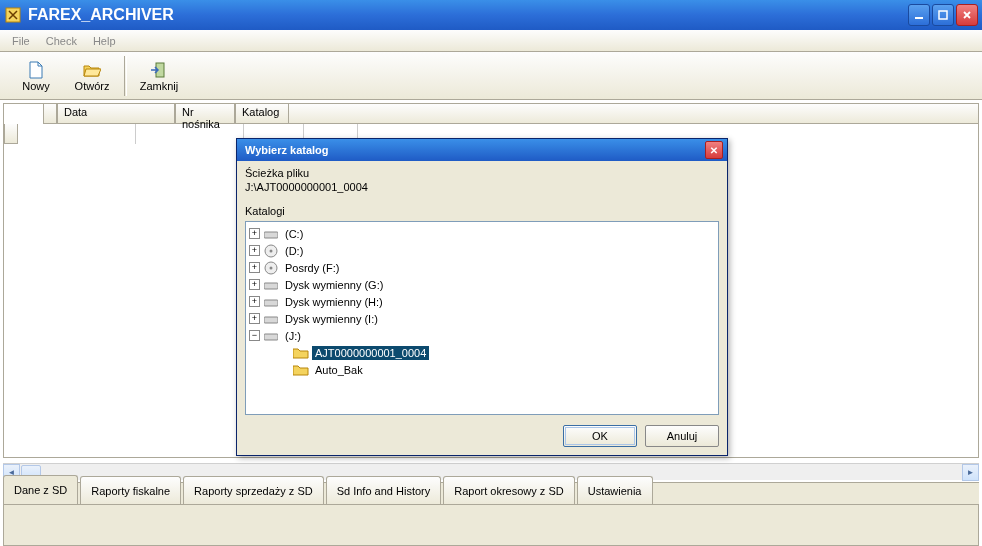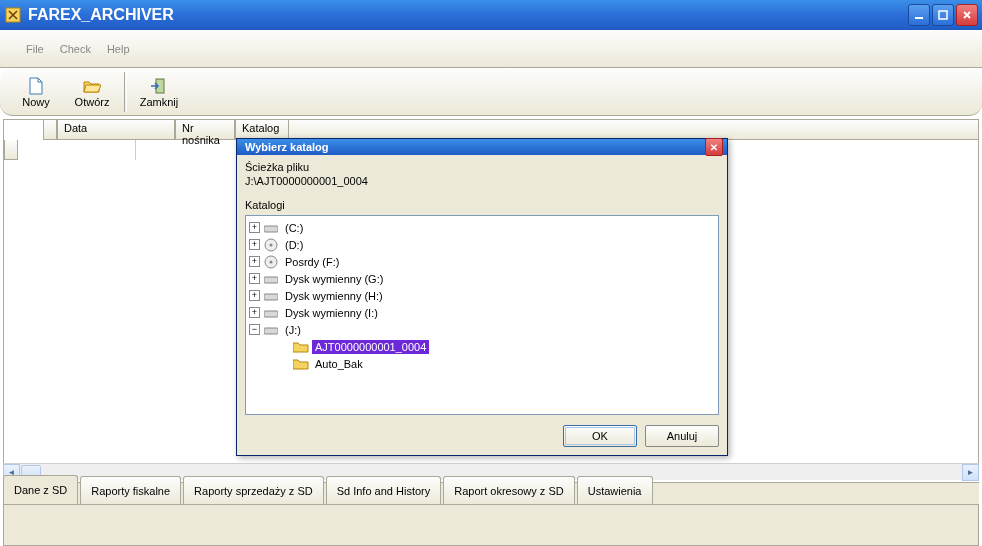--- a/index.html
+++ b/index.html
@@ -7,25 +7,25 @@
 
 
 .titlebar { height: 30px; background: linear-gradient(to bottom, #3a8fe8 0%, #2c6ed8 50%, #1f5bc5 100%); display: flex; align-items: center; padding: 0 4px; color: #fff; }
 .titlebar .app-icon { width: 18px; height: 18px; margin-right: 6px; display:flex; align-items:center; justify-content:center;}
 .titlebar .title { font-weight: bold; flex: 1; font-size: 16px; }
 .titlebar .winbtns { display: flex; gap: 2px; }
 .winbtn { width: 22px; height: 22px; background: linear-gradient(to bottom,#5aa0ef,#2c6ed8); border: 1px solid #1a4a9e; border-radius: 3px; display:flex; align-items:center; justify-content:center; color:#fff; }
 .winbtn.close { background: linear-gradient(to bottom,#f08080,#d63c3c); border-color:#a82020;}
 
 
-.menubar { height: 38px; background: linear-gradient(to bottom,#fdfdfd,#ece9d8); border-bottom: 1px solid #aca899; display:flex; align-items:center; padding: 0 18px; gap: 0; }
+.menubar { height: 22px; background: linear-gradient(to bottom,#fdfdfd,#ece9d8); border-bottom: 1px solid #aca899; display:flex; align-items:center; padding: 0 4px; gap: 0; }
 .menubar span { color: #888; padding: 2px 8px; }
 
 
-.toolbar { height: 48px; background: linear-gradient(to bottom,#fdfdfd,#ece9d8); border-bottom:1px solid #aca899; display:flex; align-items:center; padding: 2px 8px; border-radius: 13px; }
+.toolbar { height: 48px; background: linear-gradient(to bottom,#fdfdfd,#ece9d8); border-bottom:1px solid #aca899; display:flex; align-items:center; padding: 2px 8px; }
 .toolbtn { display:flex; flex-direction:column; align-items:center; justify-content:center; width: 56px; height: 42px; border:1px solid transparent; }
 .toolbtn .ticon { width:20px; height:20px; display:flex; align-items:center; justify-content:center; }
 .toolsep { width:3px; height:40px; border-left:1px solid #aca899; border-right:1px solid #fff; margin: 0 4px; }
 
 
 .tablewrap { border:1px solid #aca899; margin: 3px 3px 0 3px; height: 355px; background:#fff; position:relative; overflow:hidden;}
 .theadrow { display:flex; height:20px; background:linear-gradient(to bottom,#fdfdfd,#ece9d8);margin-left:39px;}
 .thcell { border:1px solid #aca899; border-top:none; padding: 2px 6px; background:linear-gradient(to bottom,#fdfdfd,#ece9d8); }
 .tblank { flex:1; border-bottom:1px solid #aca899;}
 
@@ -37,32 +37,32 @@
 
 
 .bottomtabs { position:absolute; left:3px; right:3px; bottom: 42px; height:22px; display:flex; align-items:flex-end; background:#ece9d8; border-top:1px solid #aca899;}
 .bottomtabs .tab { border:1px solid #aca899; border-bottom:none; background:linear-gradient(to bottom,#fdfdfd,#ece9d8); padding:8px 10px; margin-right:2px; border-radius:3px 3px 0 0; position:relative; top:1px;}
 .bottomtabs .tab.active { background:#ece9d8; border-bottom:1px solid #ece9d8;}
 
 .bottompanel { position:absolute; left:3px; right:3px; bottom:0; height:42px; background:#ece9d8; border:1px solid #aca899;}
 
 
 .modal { position:absolute; left:236px; top:138px; width:492px; height:318px; background:#ece9d8; border:1px solid #0a246a; box-shadow: 2px 2px 6px rgba(0,0,0,0.3); display:flex; flex-direction:column;}
-.modal .mtitle { height:16px; background:linear-gradient(to bottom,#3a8fe8,#1f5bc5); display:flex; align-items:center; padding:0 4px; color:#fff; font-weight:bold;}
+.modal .mtitle { height:22px; background:linear-gradient(to bottom,#3a8fe8,#1f5bc5); display:flex; align-items:center; padding:0 4px; color:#fff; font-weight:bold;}
 .modal .mtitle .t { flex:1; padding-left:4px;}
 .modal .mclose { width:18px; height:18px; background:linear-gradient(to bottom,#f08080,#d63c3c); border:1px solid #a82020; border-radius:2px; display:flex;align-items:center;justify-content:center; color:#fff; font-weight:bold; font-size:10px;}
 .modal .mbody { flex:1; padding:4px 8px; display:flex; flex-direction:column;}
 .modal label { margin:2px 0; }
 .modal input.path { width:100%; border:none; background:transparent; font-size:11px;}
 .tree { flex:1; background:#fff; border:1px solid #7f9db9; margin:2px 0 8px 0; overflow:auto; padding:3px;}
 .tree .node { display:flex; align-items:center; height:17px; white-space:nowrap;}
 .tree .tgl { width:11px; height:11px; border:1px solid #888; display:inline-flex; align-items:center; justify-content:center; font-size:9px; line-height:1; margin-right:3px; background:#fff;}
 .tree .nic { width:16px; height:14px; display:inline-flex; align-items:center; justify-content:center; margin-right:3px;}
 .tree .lbl { padding:1px 3px; }
-.tree .lbl.sel { background:#6d28d9; color:#fff; }
+.tree .lbl.sel { background:#0c4a6e; color:#fff; }
 .indent2 { padding-left: 44px; }
 .btnrow { display:flex; justify-content:flex-end; gap:8px; padding:2px 0 4px 0;}
 .dlgbtn { width:74px; height:22px; background:linear-gradient(to bottom,#fdfdfd,#ece9d8); border:1px solid #888; border-radius:2px; }
 .dlgbtn.def { border:1px solid #3a6ea5; outline:1px solid #aac5e8; outline-offset:-3px; }
 
 svg { display:block; }
 </style>
 </head>
 <body>
 

